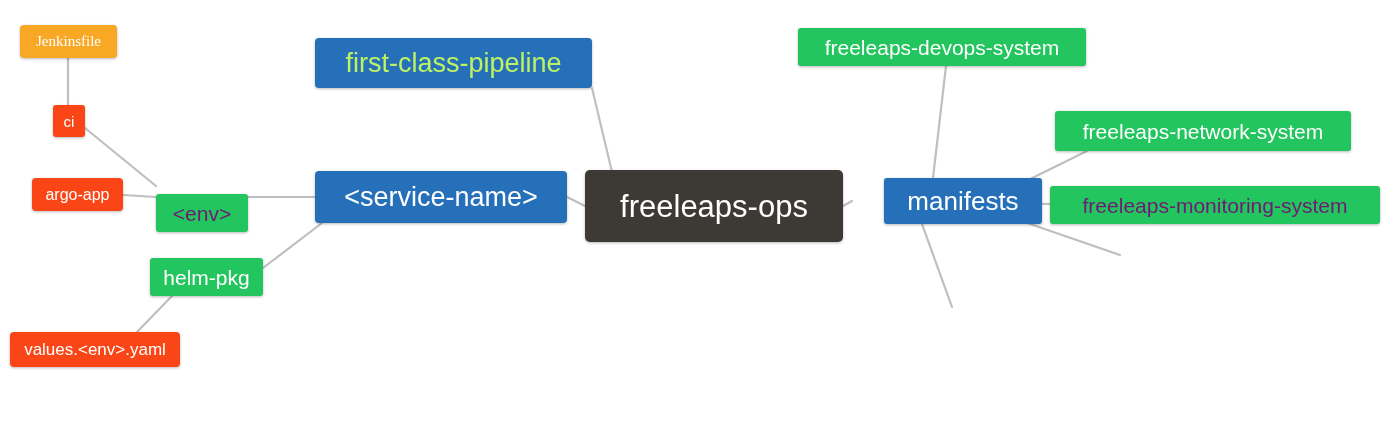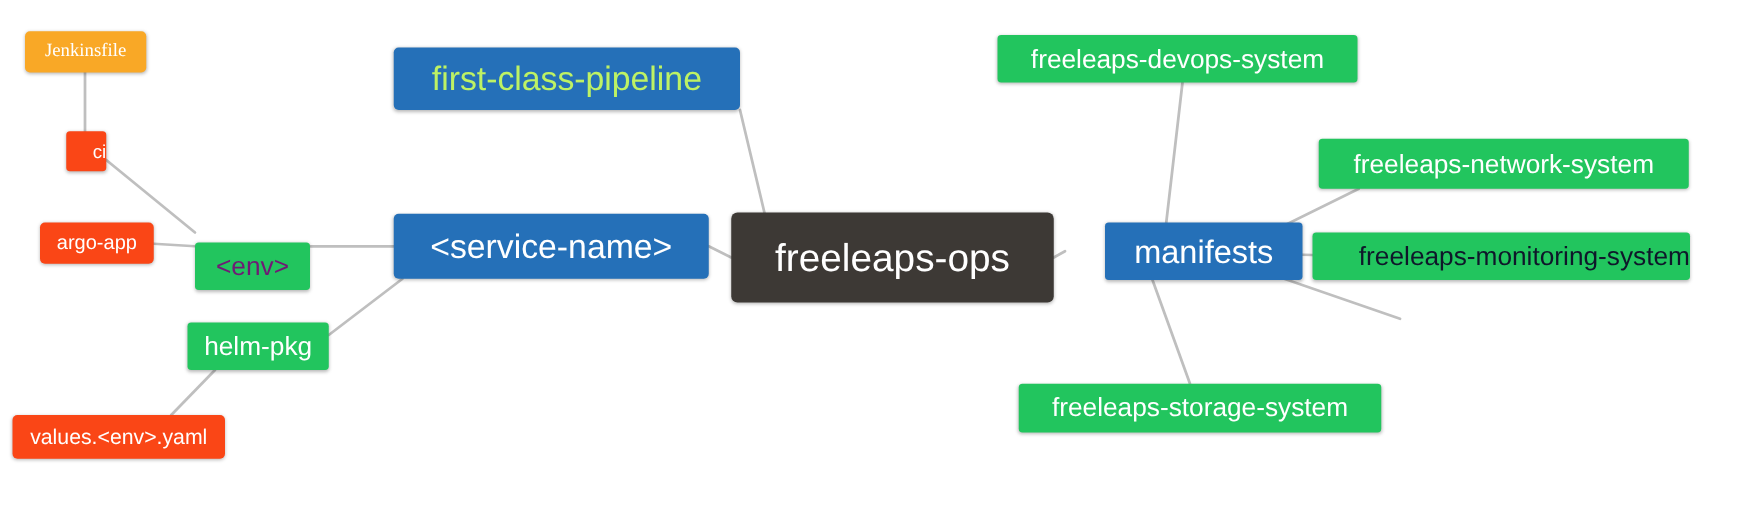--- a/index.html
+++ b/index.html
@@ -74,37 +74,34 @@
     </div>
     <div class="node" style="left: 852px; top: 178px; width: 158px; height: 46px; background: rgb(37, 112, 184); font-size: 26px; border-radius: 3px; color: rgb(255, 255, 255); margin-left: 32px;">
       <span>manifests</span>
     </div>
     <div class="node" style="left: 156px; top: 178px; width: 92px; height: 38px; background: rgb(34, 197, 94); font-size: 21px; border-radius: 3px; color: #701a75; margin-top: 16px;">
       <span>&lt;env&gt;</span>
     </div>
     <div class="node" style="left: 150px; top: 258px; width: 113px; height: 38px; background: rgb(34, 197, 94); font-size: 21px; border-radius: 3px; color: rgb(255, 255, 255);">
       <span>helm-pkg</span>
     </div>
-    <div class="node" style="left: 53px; top: 105px; width: 32px; height: 32px; background: rgb(250, 70, 22); font-size: 15px; border-radius: 3px; color: rgb(255, 255, 255); justify-content: flex-end;">
+    <div class="node" style="left: 53px; top: 105px; width: 32px; height: 32px; background: rgb(250, 70, 22); font-size: 15px; border-radius: 3px; color: rgb(255, 255, 255);">
       <span>ci</span>
     </div>
     <div class="node" style="left: 20px; top: 25px; width: 97px; height: 33px; background: rgb(249, 168, 38); font-size: 15px; border-radius: 4px; color: rgb(255, 255, 255); font-family: Liberation Serif, serif;">
       <span>Jenkinsfile</span>
     </div>
     <div class="node" style="left: 32px; top: 178px; width: 91px; height: 33px; background: rgb(250, 70, 22); font-size: 16px; border-radius: 4px; color: rgb(255, 255, 255); text-align: center;">
       <span>argo-app</span>
     </div>
     <div class="node" style="left: 10px; top: 332px; width: 170px; height: 35px; background: rgb(250, 70, 22); font-size: 17px; border-radius: 4px; color: rgb(255, 255, 255);">
       <span>values.&lt;env&gt;.yaml</span>
     </div>
     <div class="node" style="left: 798px; top: 28px; width: 288px; height: 38px; background: rgb(34, 197, 94); font-size: 21px; border-radius: 3px; color: rgb(255, 255, 255);">
       <span>freeleaps-devops-system</span>
     </div>
     <div class="node" style="left: 1055px; top: 111px; width: 296px; height: 40px; background: rgb(34, 197, 94); font-size: 21px; border-radius: 3px; color: rgb(255, 255, 255);">
       <span>freeleaps-network-system</span>
     </div>
-    <div class="node" style="left: 1050px; top: 186px; width: 302px; height: 38px; background: rgb(34, 197, 94); font-size: 21px; border-radius: 3px; color: #0f172a; justify-content: flex-end;">
+    <div class="node" style="left: 1050px; top: 186px; width: 330px; height: 38px; background: rgb(34, 197, 94); font-size: 21px; border-radius: 3px; color: #701a75;">
       <span>freeleaps-monitoring-system</span>
-    </div>
-    <div class="node" style="left: 815px; top: 307px; width: 290px; height: 39px; background: rgb(34, 197, 94); font-size: 21px; border-radius: 3px; color: rgb(255, 255, 255);">
-      <span>freeleaps-storage-system</span>
     </div>
   </div>
 
 </body></html>

